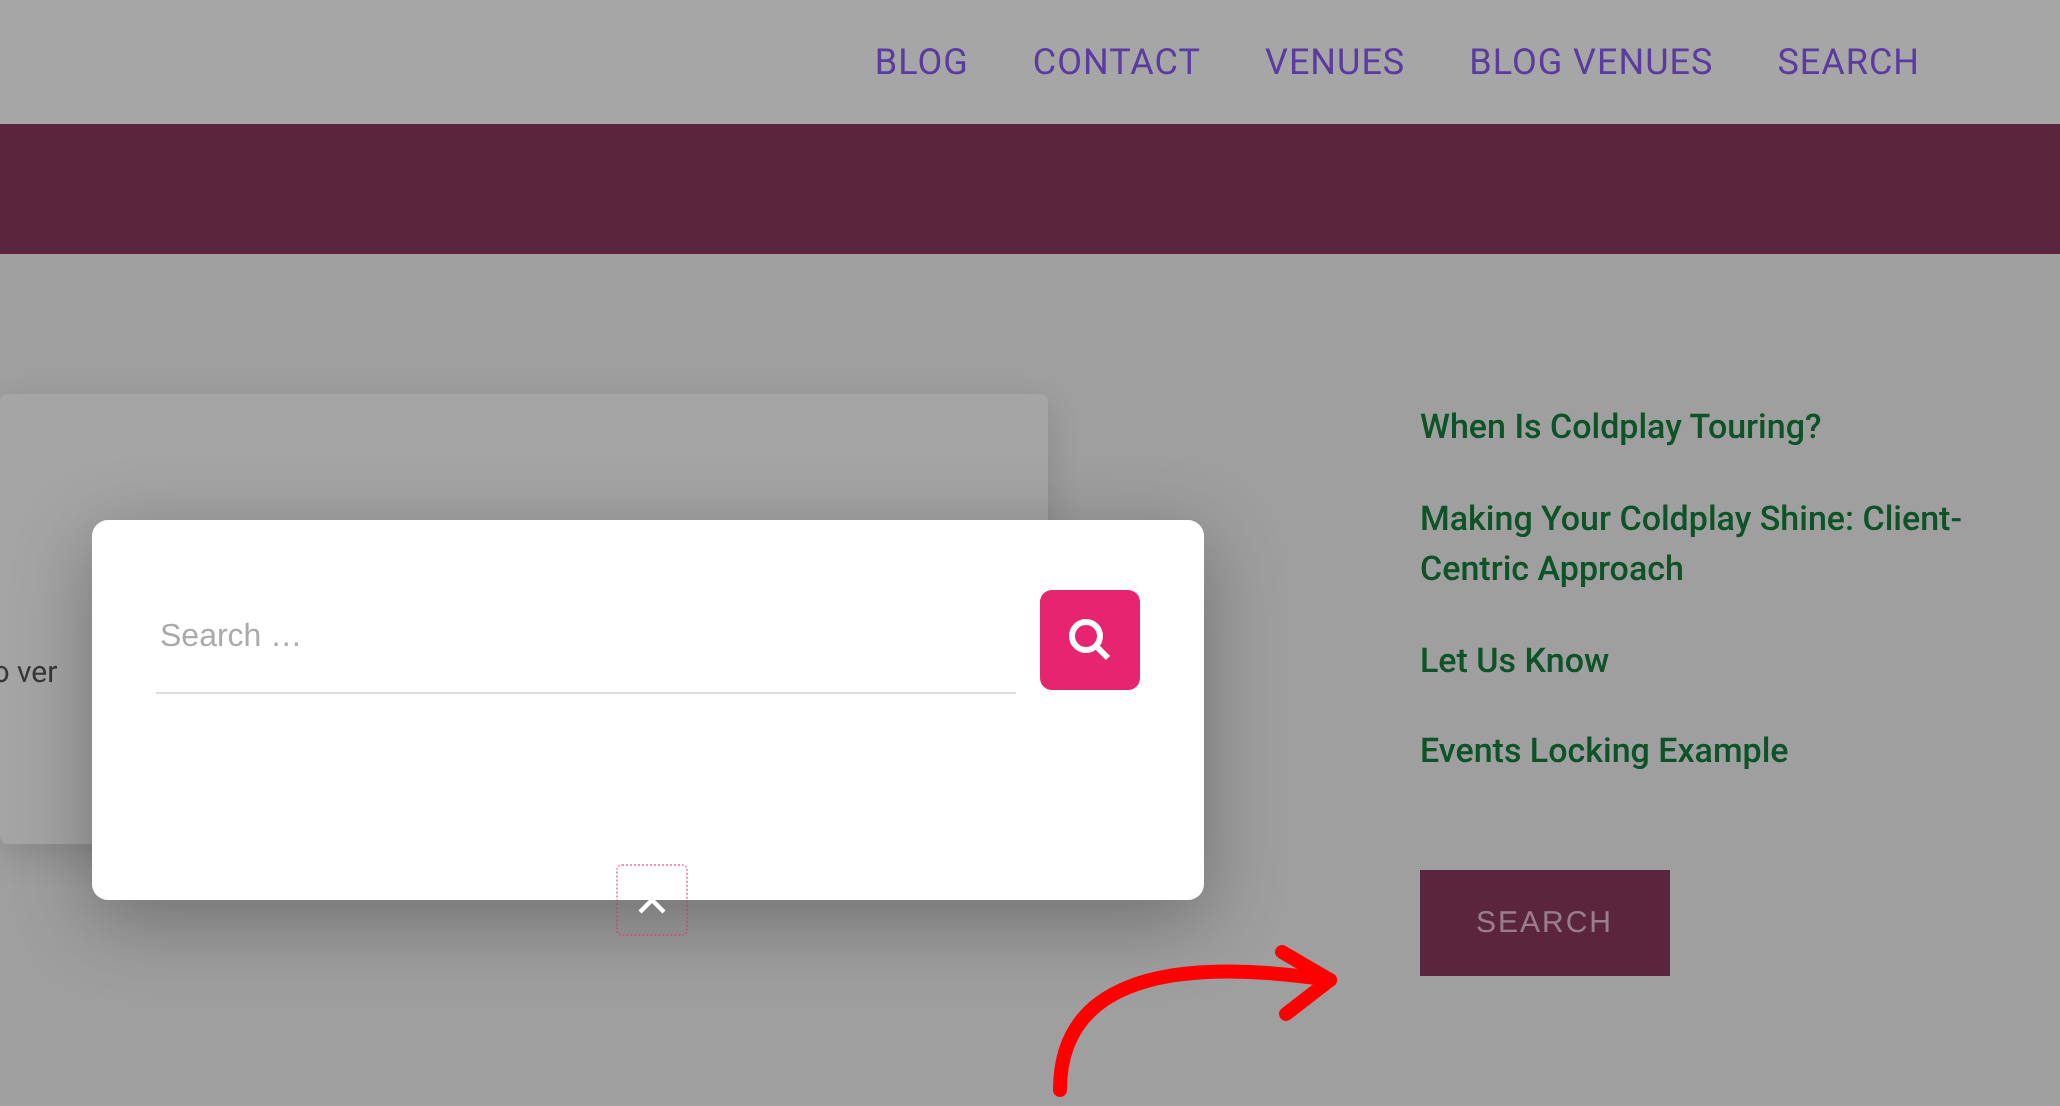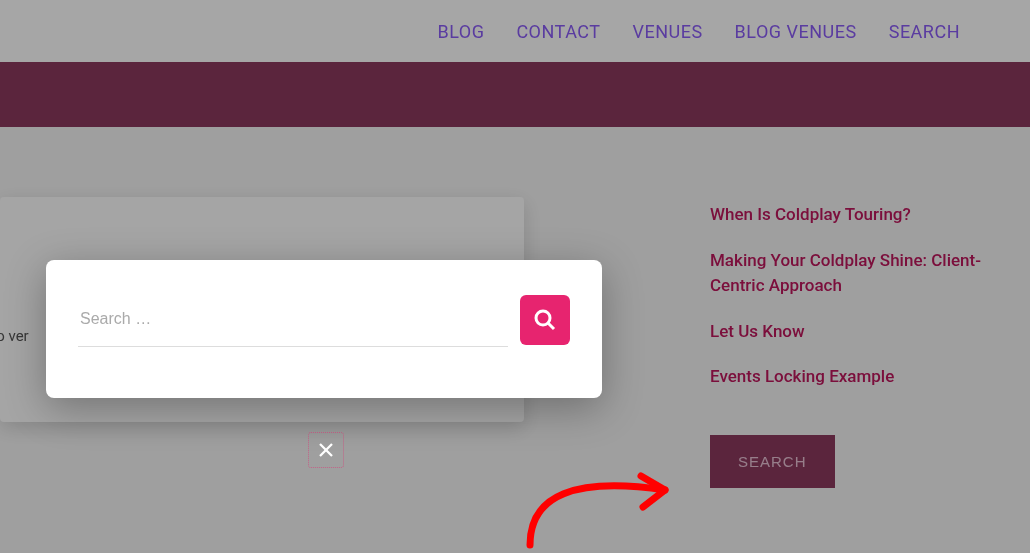--- a/index.html
+++ b/index.html
@@ -64,21 +64,21 @@
       padding: 20px;
     }
     .card-behind .line1 { position: absolute; left: -20px; top: 127px; }
     .right-col {
       width: 350px;
       padding-left: 30px;
       padding-top: 5px;
     }
     .right-col a {
       display: block;
-      color: #be185d;
+      color: #15803d;
       font-size: 17px;
       font-weight: 500;
       line-height: 1.5;
       margin-bottom: 20px;
       text-decoration: none;
     }
     .search-btn {
       background: #8d3a5f;
       color: #e8c2d5;
       font-size: 15px;
@@ -91,21 +91,21 @@
       z-index: 6;
       cursor: pointer;
     }
     .search-modal {
       position: absolute;
       z-index: 10;
       background: #fff;
       border-radius: 8px;
       box-shadow: 0 10px 40px rgba(0,0,0,0.3);
       width: 556px;
-      height: 138px;
+      height: 190px;
       left: 46px;
       top: 260px;
       padding: 32px;
     }
     .search-row {
       display: flex;
       align-items: center;
       gap: 12px;
     }
     .search-input {

